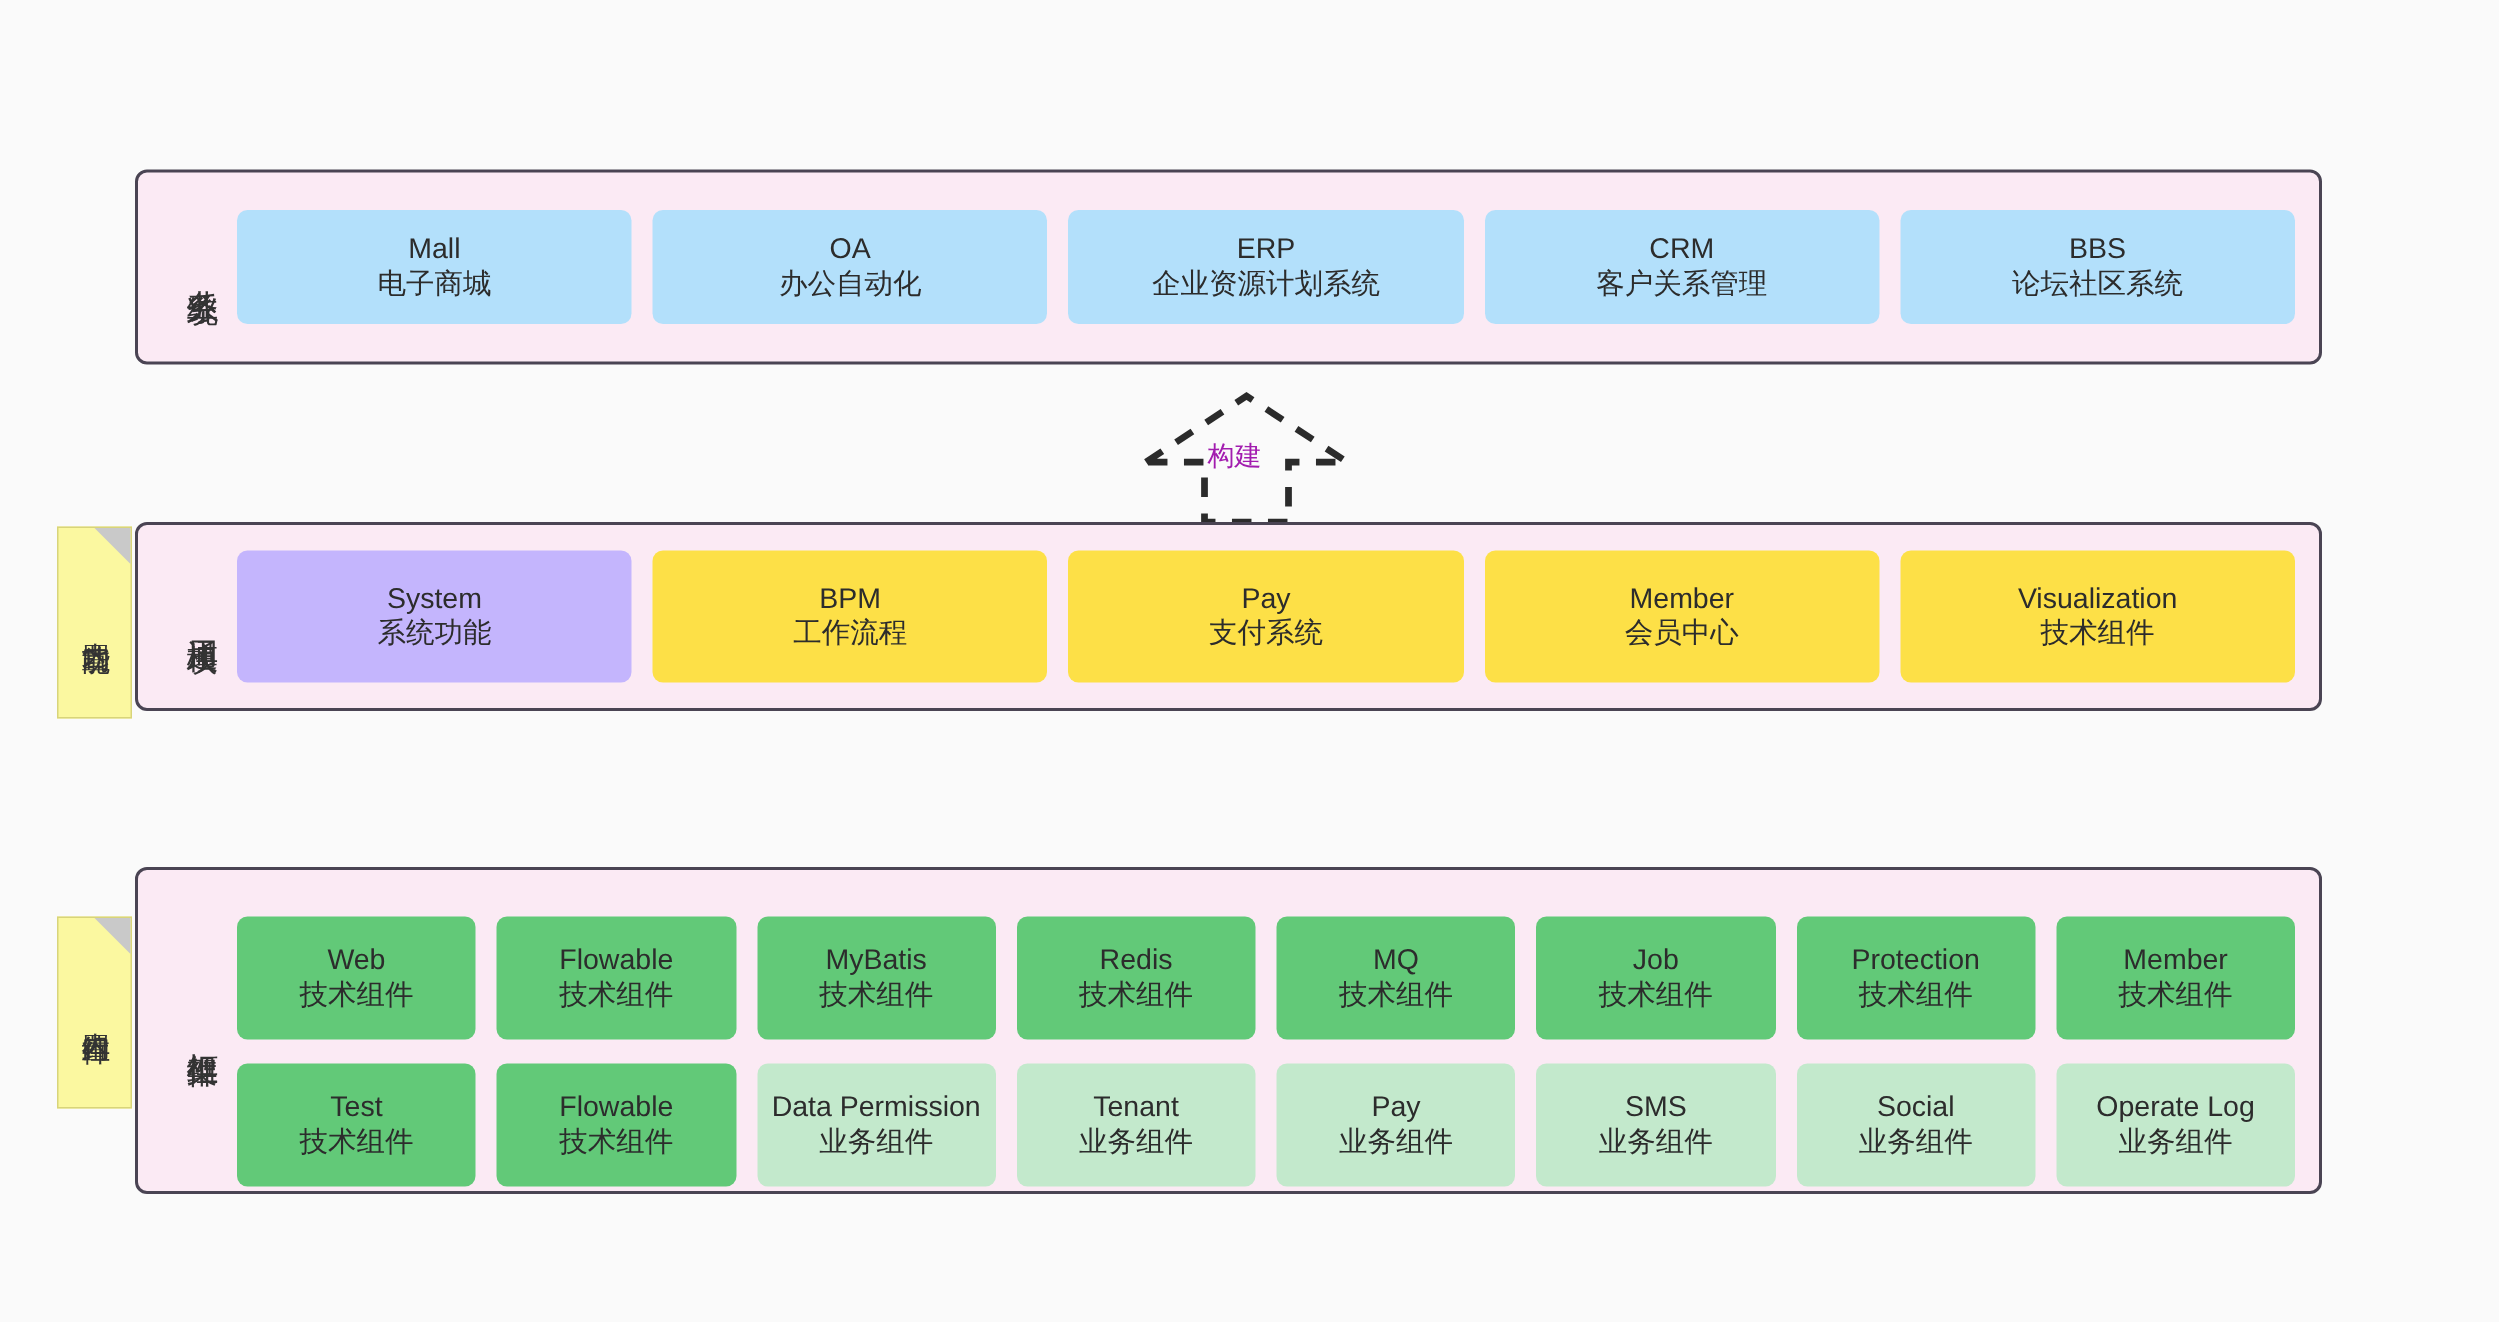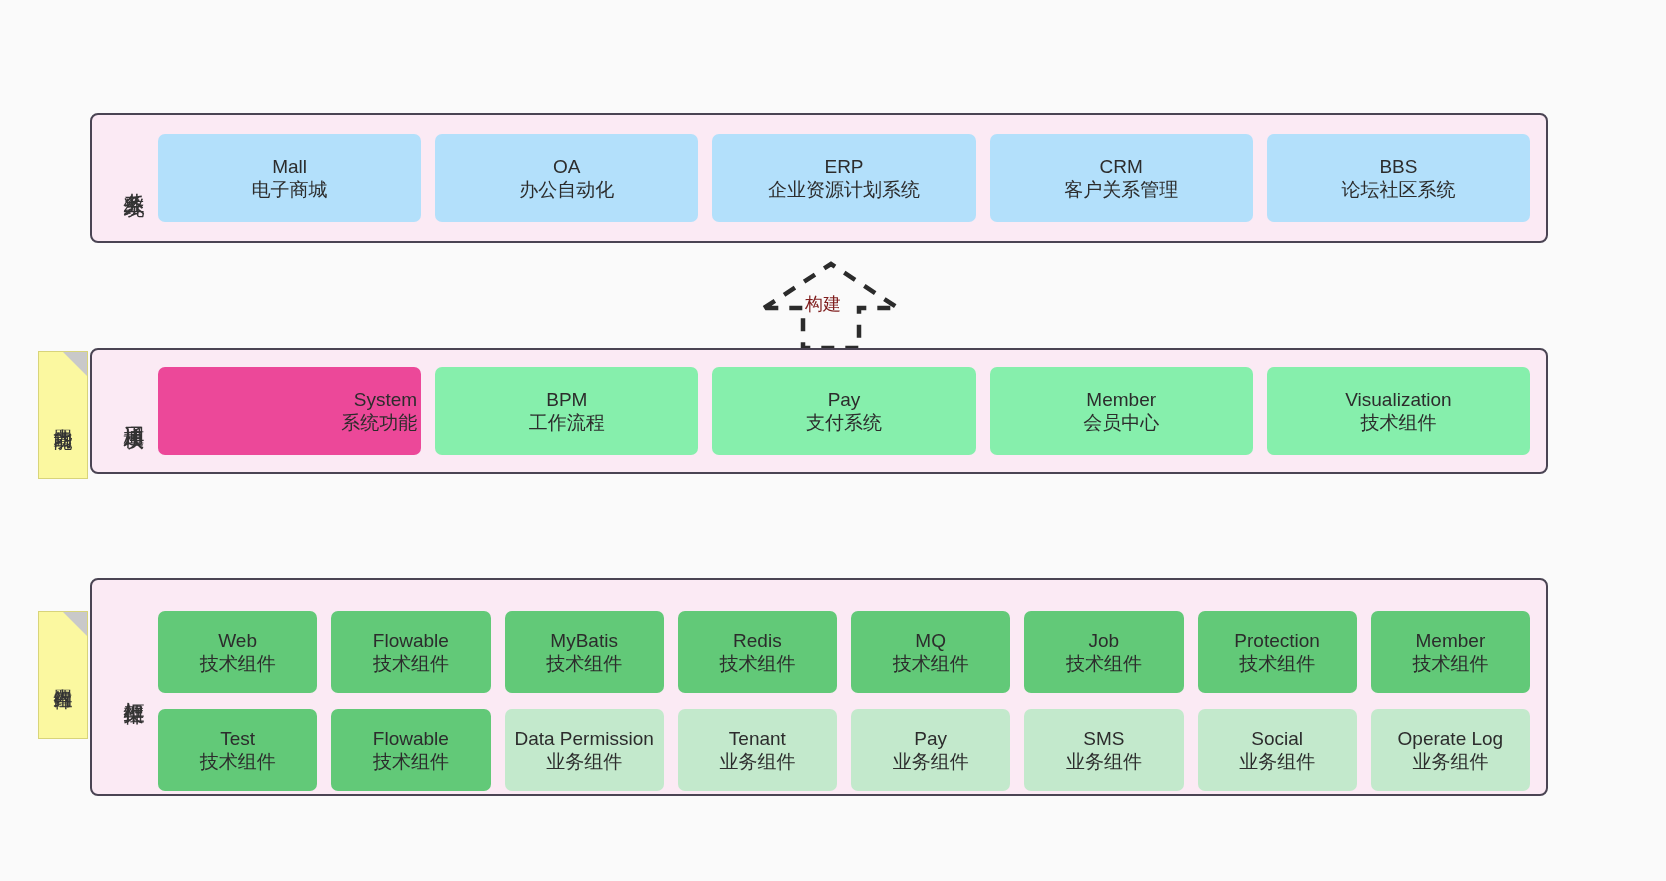--- a/index.html
+++ b/index.html
@@ -79,26 +79,26 @@
     font-size: 19px;
     line-height: 1.22;
     color: #2c2c2c;
     padding: 6px 4px;
     user-select: none;
   }
   .card .t1 { display: block; }
   .card .t2 { display: block; }
 
   .c-blue        { background: #b3e0fb; }
-  .c-red         { background: #ec4899; align-items: flex-end; }
-  .c-pink        { background: #86efac; }
+  .c-red         { background: #c4b5fd; }
+  .c-pink        { background: #fde047; }
   .c-green       { background: #62c978; }
   .c-lightgreen  { background: #c3e9cc; }
 
-  .h-biz   { height: 88px; }
+  .h-biz   { height: 76px; }
   .h-mod   { height: 88px; }
   .h-comp  { height: 82px; }
 
   
   .note {
     position: absolute;
     box-sizing: border-box;
     background: #fbf8a0;
     border: 1px solid #d8d47a;
     font-size: 19px;
@@ -128,21 +128,21 @@
   }
 
   
   .connector {
     position: absolute;
   }
   .connector svg { display: block; overflow: visible; }
   .connector-label {
     position: absolute;
     font-size: 18px;
-    color: #7f1d1d;
+    color: #a21caf;
     background: #fafafa;
     padding: 0 2px;
     white-space: nowrap;
     user-select: none;
   }
 </style>
 </head>
 <body>
 
 <div id="canvas">

